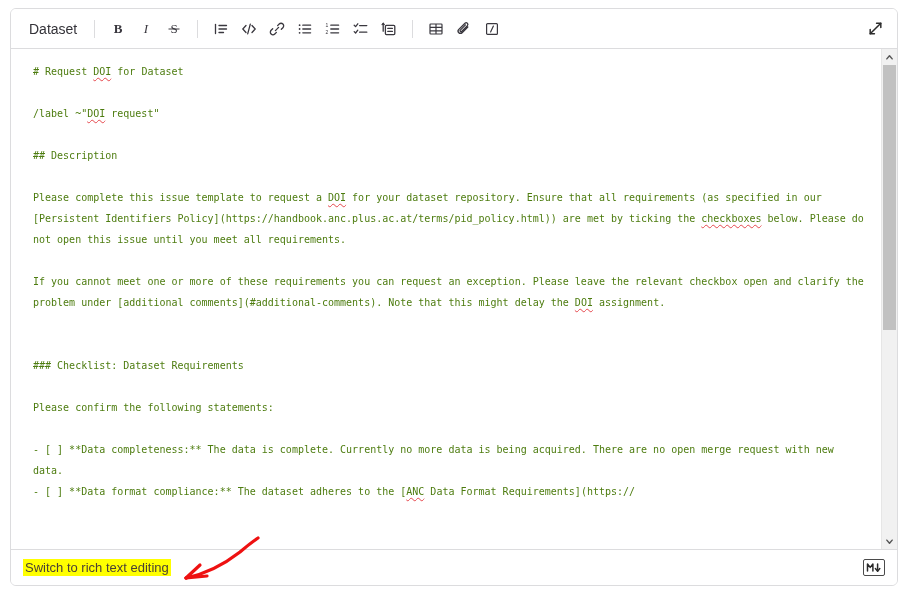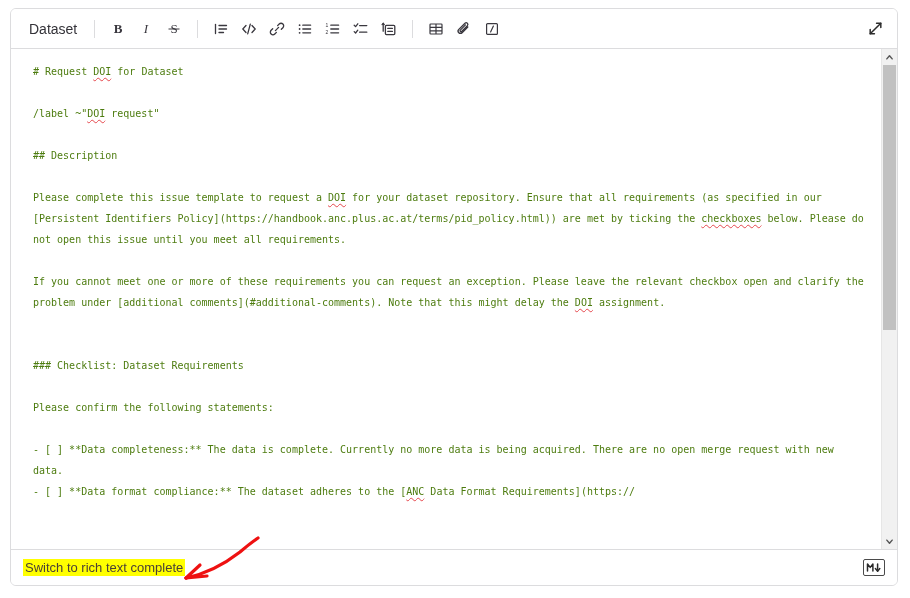--- a/index.html
+++ b/index.html
@@ -366,21 +366,21 @@
         <span>
           <svg width="9" height="9" viewBox="0 0 10 10" fill="none" stroke="#555" stroke-width="1.6" stroke-linecap="round" stroke-linejoin="round">
               <polyline points="2,3.5 5,7 8,3.5"></polyline>
             </svg>
         </span>
       </div>
     </div>
   </div>
 
   <div class="footer">
-    <span class="switch-link">Switch to rich text complete</span>
+    <span class="switch-link">Switch to rich text editing</span>
     <div class="footer-spacer"></div>
     <div class="md-badge">
       <span>
         <svg width="16" height="11" viewBox="0 0 16 11" fill="none" stroke="#2b2b2b" stroke-width="1.5" stroke-linecap="round" stroke-linejoin="round">
           <polyline points="1.5,9 1.5,2 4.2,5.4 6.9,2 6.9,9"></polyline>
           <line x1="11.6" y1="2" x2="11.6" y2="9"></line>
           <polyline points="9.4,6.6 11.6,9.2 13.8,6.6"></polyline>
         </svg>
       </span>
     </div>

